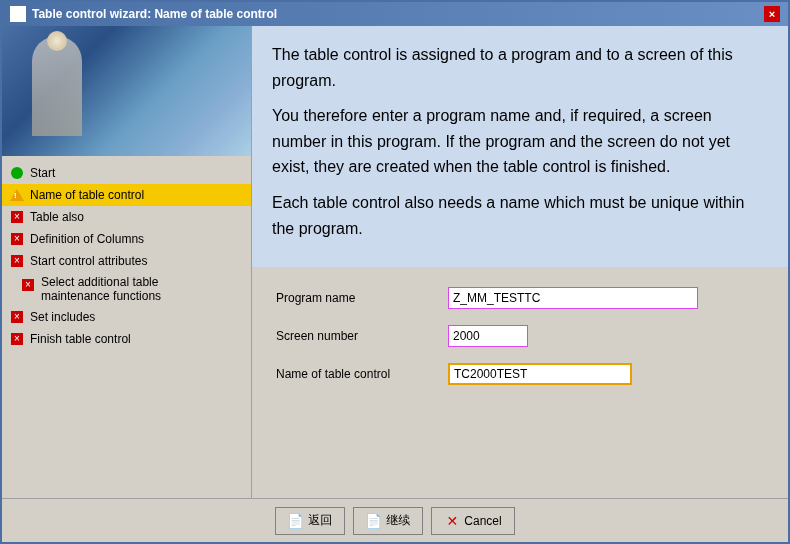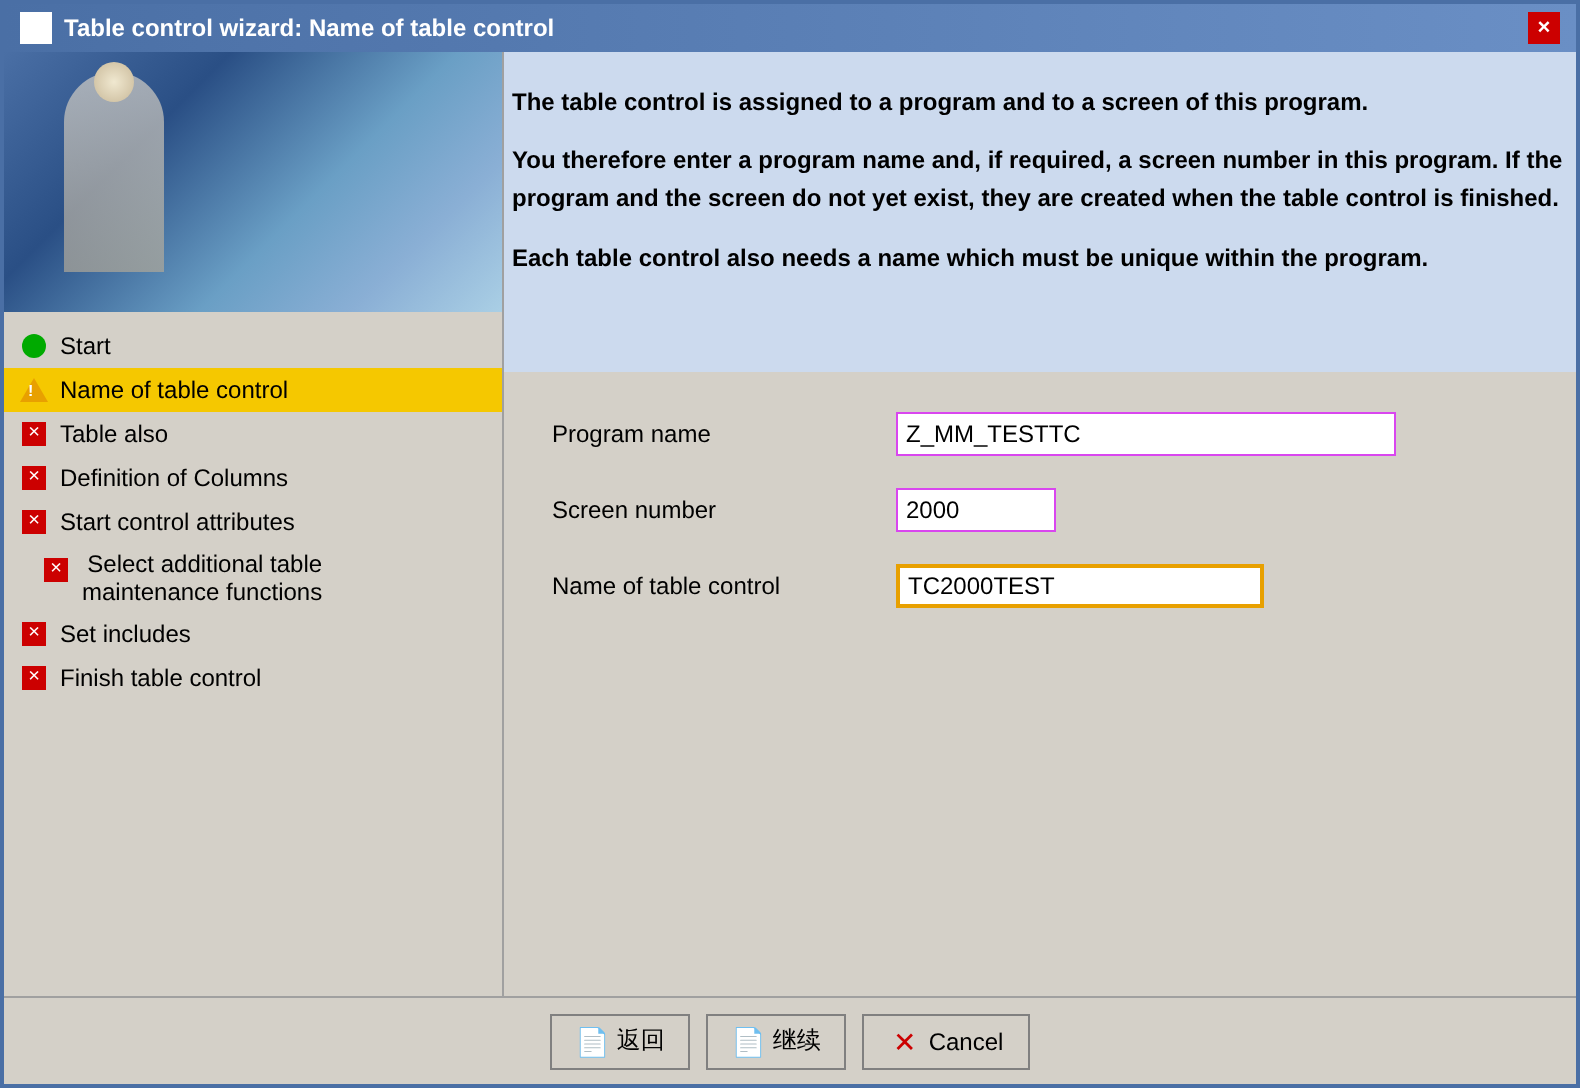--- a/index.html
+++ b/index.html
@@ -112,21 +112,20 @@
       left: 45px;
       width: 20px;
       height: 20px;
       background: radial-gradient(circle, #f0e8d0, #c8b898);
       border-radius: 50%;
     }
 
     .nav-list {
       padding: 6px 0;
       flex: 1;
-      text-align: right;
     }
 
     .nav-item {
       display: flex;
       align-items: center;
       padding: 3px 8px;
       cursor: pointer;
       gap: 6px;
       font-size: 12px;
       min-height: 22px;
@@ -190,27 +189,26 @@
 
     .right-panel {
       flex: 1;
       display: flex;
       flex-direction: column;
       padding: 0;
     }
 
     .description-area {
       background: #ccdaee;
-      padding: 16px 4px;
+      padding: 16px 20px;
       flex-shrink: 0;
       min-height: 160px;
-      font-size: 12px;
+      font-size: 16px;
       line-height: 1.6;
       color: #000;
-      font-weight: bold;
     }
 
     .description-area p {
       margin-bottom: 10px;
     }
 
     .form-area {
       flex: 1;
       padding: 20px 24px;
       display: flex;

